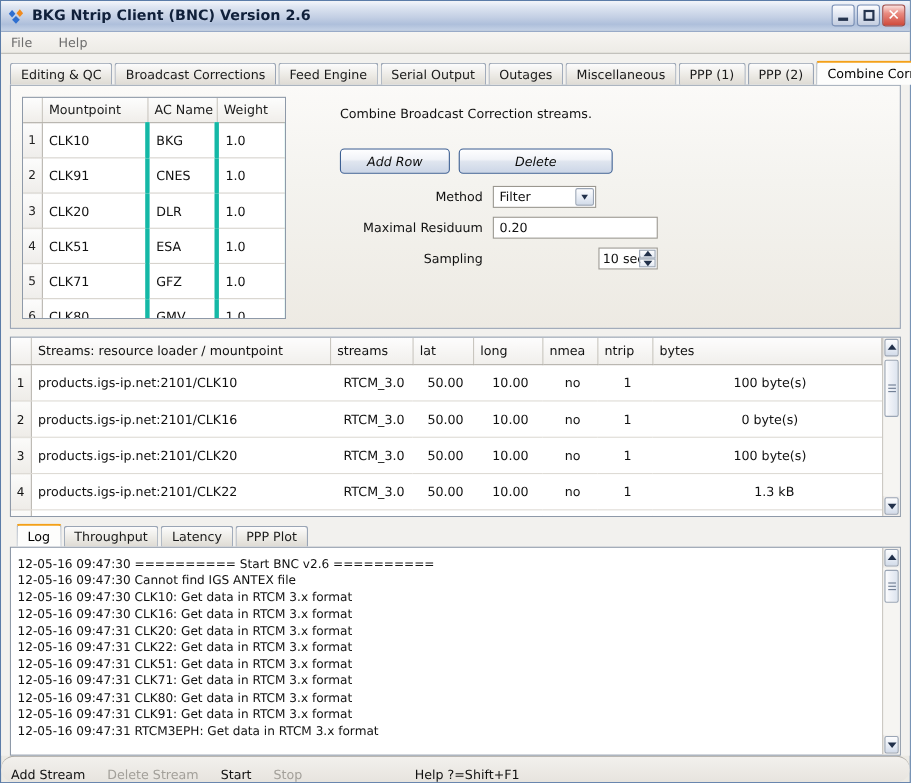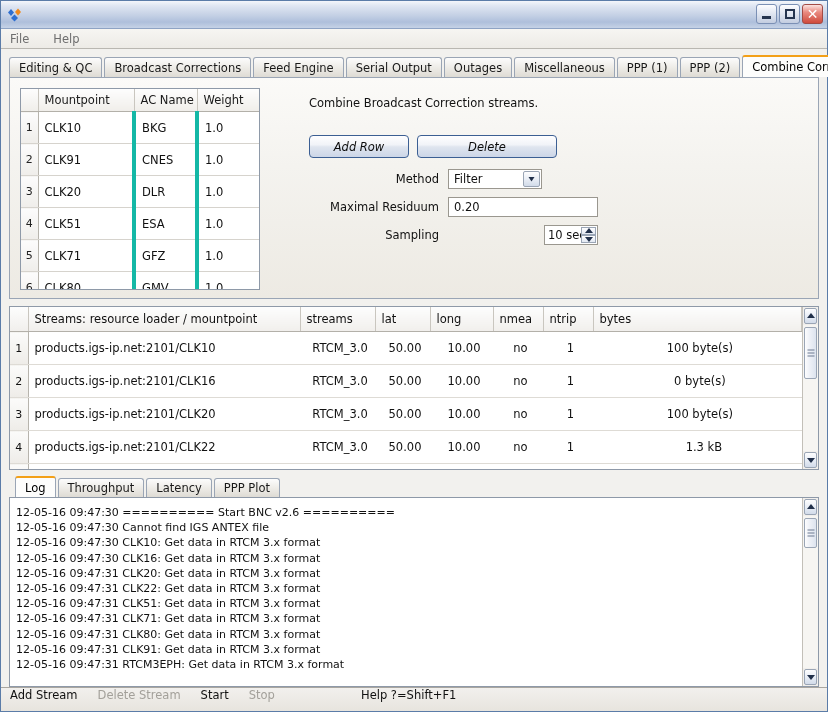--- a/index.html
+++ b/index.html
@@ -260,40 +260,42 @@
     flex: 1; padding: 7px 6px 0 6px; overflow: hidden;
     font-family: "DejaVu Sans", sans-serif; font-size: 11px; color: #111;
     line-height: 15.2px; white-space: pre;
   }
 
   
   .statusbar {
     height: 24px; box-sizing: border-box; flex: none;
     border-top: 1px solid #a9a6a0;
     background: linear-gradient(to bottom, #f2f0ed 0%, #e7e4de 100%);
-    display: flex; align-items: flex-start; padding-left: 9px;
+    display: flex; align-items: flex-end; padding-left: 9px;
     position: relative;
+    border-radius: 12px;
   }
   .sb-item { font-size: 11.5px; color: #111; margin-right: 20px; font-family: "DejaVu Sans", sans-serif; }
   .sb-item.disabled { color: #a3a09a; }
-  .sb-help { position: absolute; left: 360px; font-size: 11.5px; color: #111; font-family: "DejaVu Sans", sans-serif; }
+  .sb-help { position: absolute; left: 376px; font-size: 11.5px; color: #111; font-family: "DejaVu Sans", sans-serif; }
 </style>
 </head>
 <body>
 
 <div class="window">
 
   <div class="titlebar">
     <span class="title-icon">
       <svg width="18" height="18" viewBox="0 0 18 18">
         <polygon points="5,3 8,6.5 5,10 2,6.5" fill="#2f6fd0"></polygon>
         <polygon points="12,2.5 15,6 12,9.5 9,6" fill="#f08a1e"></polygon>
         <polygon points="8.5,8.5 12,12 8.5,15.5 5,12" fill="#2f6fd0"></polygon>
       </svg>
     </span>
+    <span class="title-text">BKG Ntrip Client (BNC) Version 2.6</span>
     <span class="tb-buttons">
       <span class="tb-btn">
         <i class="tb-min-glyph"></i>
       </span>
       <span class="tb-btn">
         <i class="tb-max-glyph"></i>
       </span>
       <span class="tb-btn close">
         <i class="tb-close-glyph">✕</i>
       </span>

